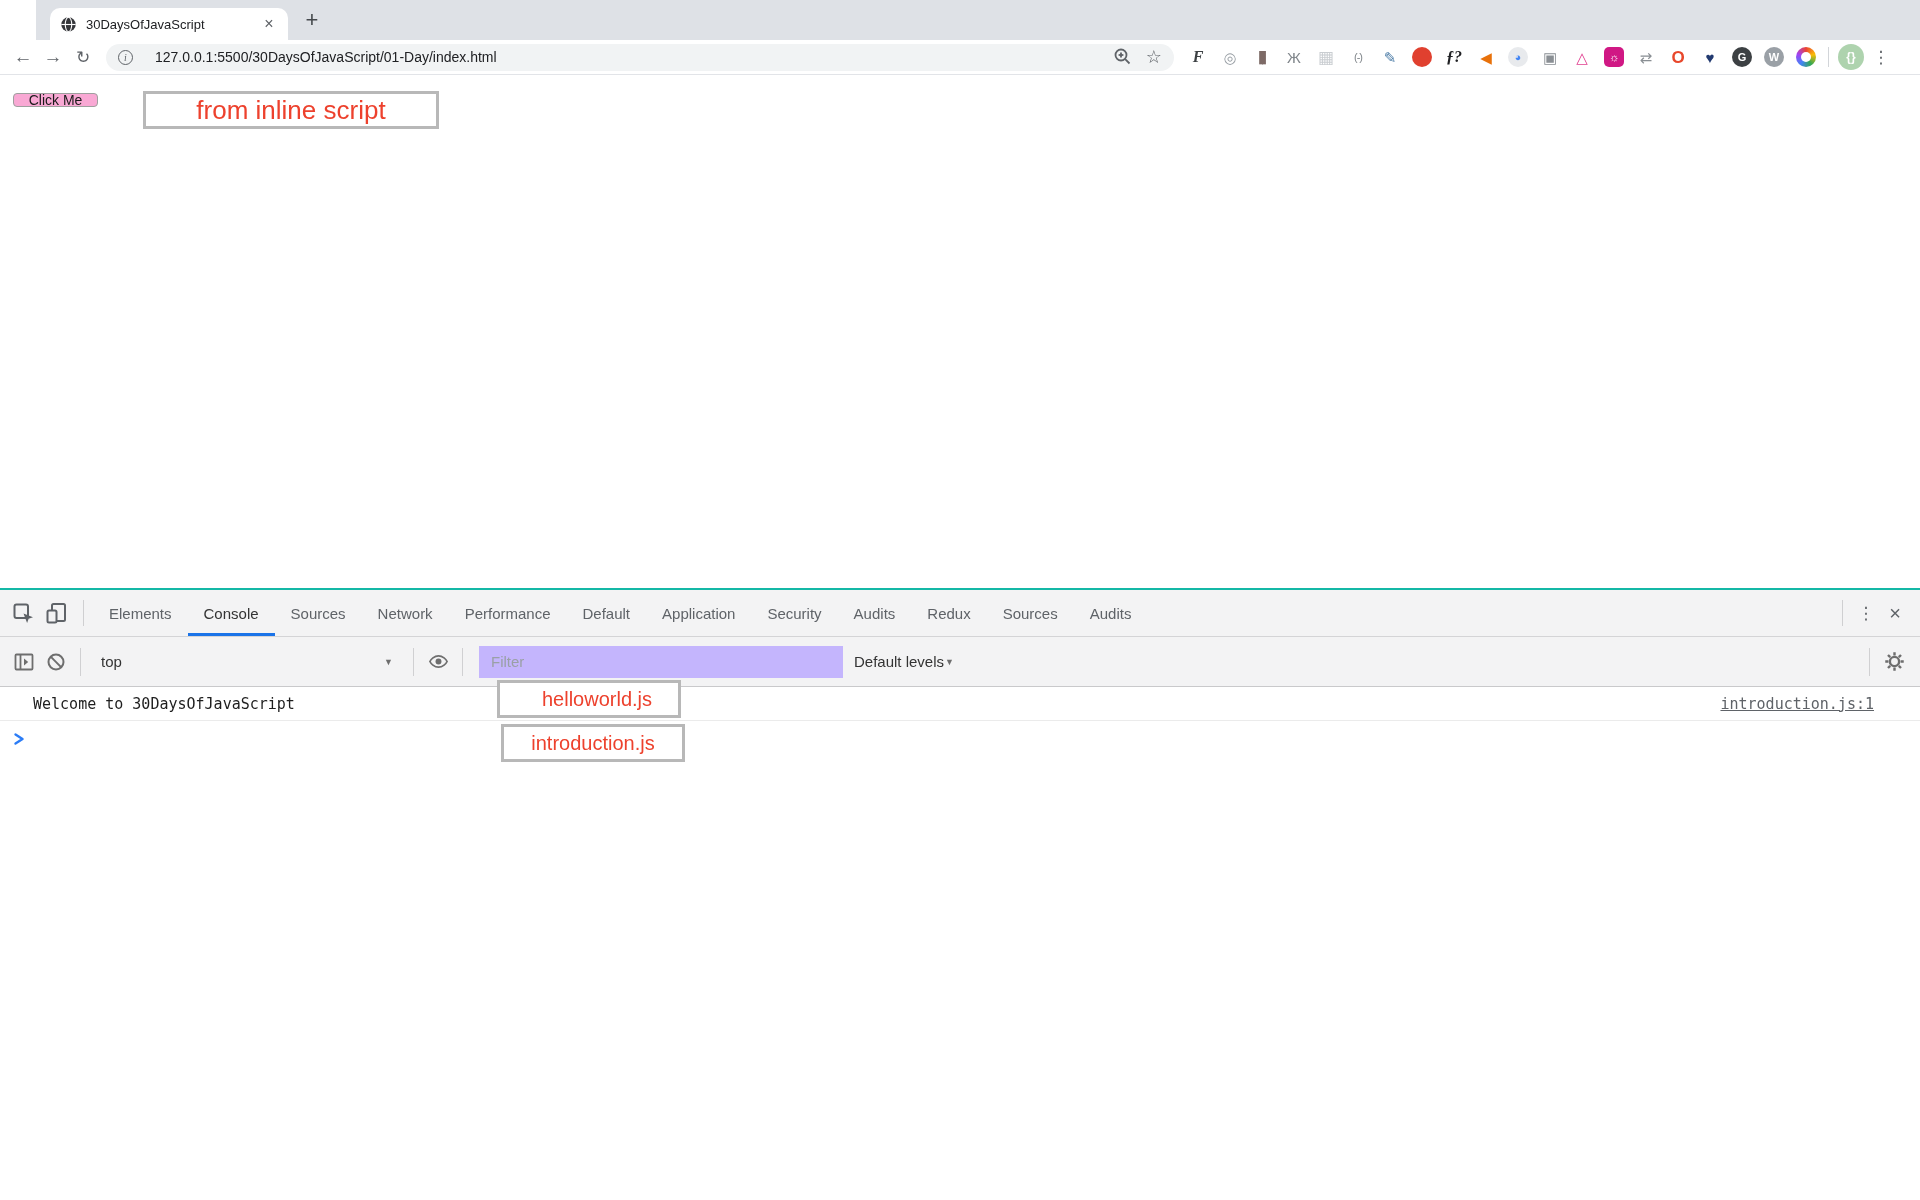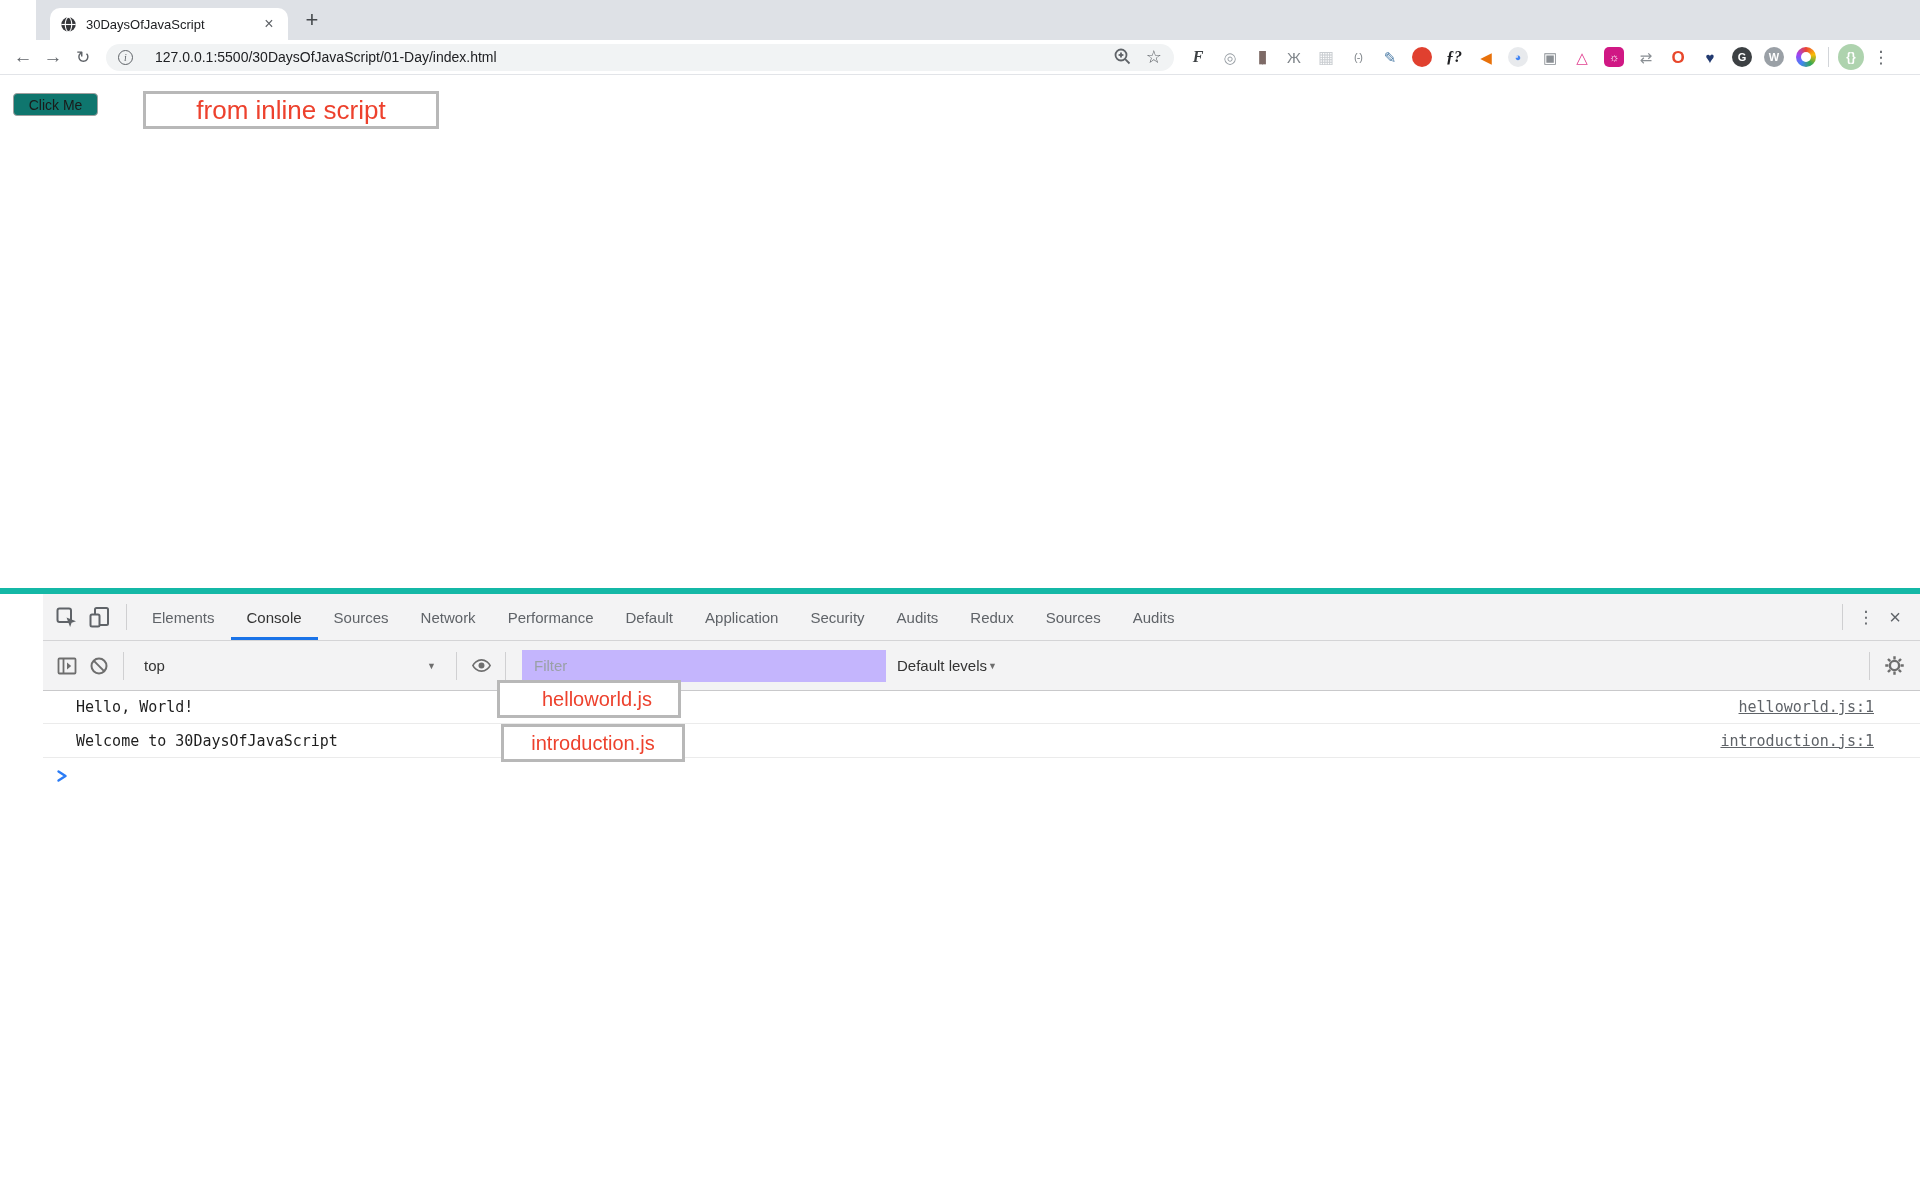--- a/index.html
+++ b/index.html
@@ -41,30 +41,30 @@
   .ext-faint { font-size:17px; }
   .ext-ring { border-radius:50%; position:relative; }
   .ext-ring::after { content:""; position:absolute; inset:5px; background:#fff; border-radius:50%; }
   .tb-sep { width:1px; height:20px; background:#d2d5d9; margin-left:12px; flex:none; }
   .avatar { width:26px; height:26px; border-radius:50%; margin-left:9px; display:flex; align-items:center;
             justify-content:center; font-size:12px; font-weight:bold; flex:none; }
   .kebab { margin-left:7px; width:20px; text-align:center; font-size:17px; color:#5f6368; }
 
   
   .page { position:relative; height:512px; background:#fff; }
-  .clickme { position:absolute; left:13px; top:18px; width:85px; height:23px; background:#0f766e;
+  .clickme { position:absolute; left:13px; top:18px; width:85px; height:14px; background:#f9a8d4;
              border:1px solid #9f9f9f; border-radius:4px; font-size:14px; color:#1a1a1a;
              display:flex; align-items:center; justify-content:center; font-family:inherit; }
   .inline-box { position:absolute; left:143px; top:16px; width:296px; height:38px;
                 border:3px solid #b8b8b8; background:#fff; display:flex; align-items:center; justify-content:center; }
   .inline-box span { font-size:26px; color:#ed412d; }
 
   
   .devtools { position:absolute; left:0; right:0; top:588px; bottom:0; background:#fff;
-              border-top:6px solid #14b8a6;padding-left:43px; }
+              border-top:2px solid #14b8a6; }
   .dt-tabbar { height:47px; background:#f3f3f4; border-bottom:1px solid #d4d4d6;
                display:flex; align-items:center; padding-left:6px; }
   .dt-icon { width:34px; height:34px; display:flex; align-items:center; justify-content:center; }
   .dt-sep { width:1px; height:26px; background:#cfcfd1; margin:0 9px; }
   .dt-tabs { display:flex; align-self:stretch; }
   .dt-tab { display:flex; align-items:center; padding:0 16px; font-size:15px; color:#5f6368; position:relative; }
   .dt-tab.active { color:#333; }
   .dt-tab.active::after { content:""; position:absolute; left:0; right:0; bottom:0; height:3px; background:#1a73e8; }
   .dt-right { margin-left:auto; display:flex; align-items:center; padding-right:10px; }
   .dt-kebab { width:28px; text-align:center; font-size:17px; color:#5f6368; }
@@ -255,24 +255,20 @@
         <svg width="21" height="21" viewBox="0 0 20 20">
           <g stroke="#6e6e6e" stroke-width="2.3" fill="none">
             <circle cx="10" cy="10" r="4.4"></circle>
             <path d="M10 1.2v3M10 15.8v3M1.2 10h3M15.8 10h3M3.8 3.8l2.1 2.1M14.1 14.1l2.1 2.1M16.2 3.8l-2.1 2.1M5.9 14.1l-2.1 2.1"></path>
           </g>
         </svg>
       </span>
     </div>
 
     <div class="console">
-      <div class="c-row">
-        <span class="c-msg">Hello, World!</span>
-        <a class="c-link">helloworld.js:1</a>
-      </div>
       <div class="c-row r2">
         <span class="c-msg">Welcome to 30DaysOfJavaScript</span>
         <a class="c-link">introduction.js:1</a>
       </div>
       <div class="c-prompt">
         <svg width="13" height="14" viewBox="0 0 13 14">
           <path d="M2.5 2.5 L9.5 7 L2.5 11.5" stroke="#2b7cf6" stroke-width="2.4" fill="none" stroke-linecap="round" stroke-linejoin="round"></path>
         </svg>
       </div>
     </div>

